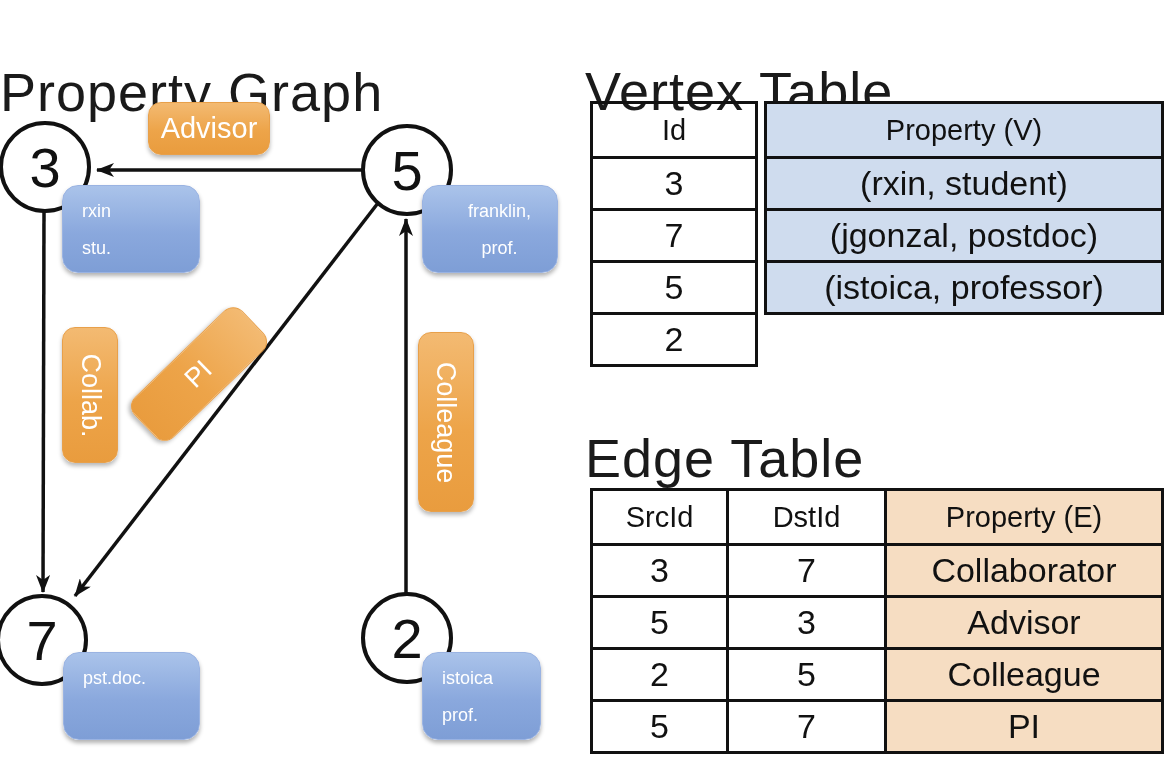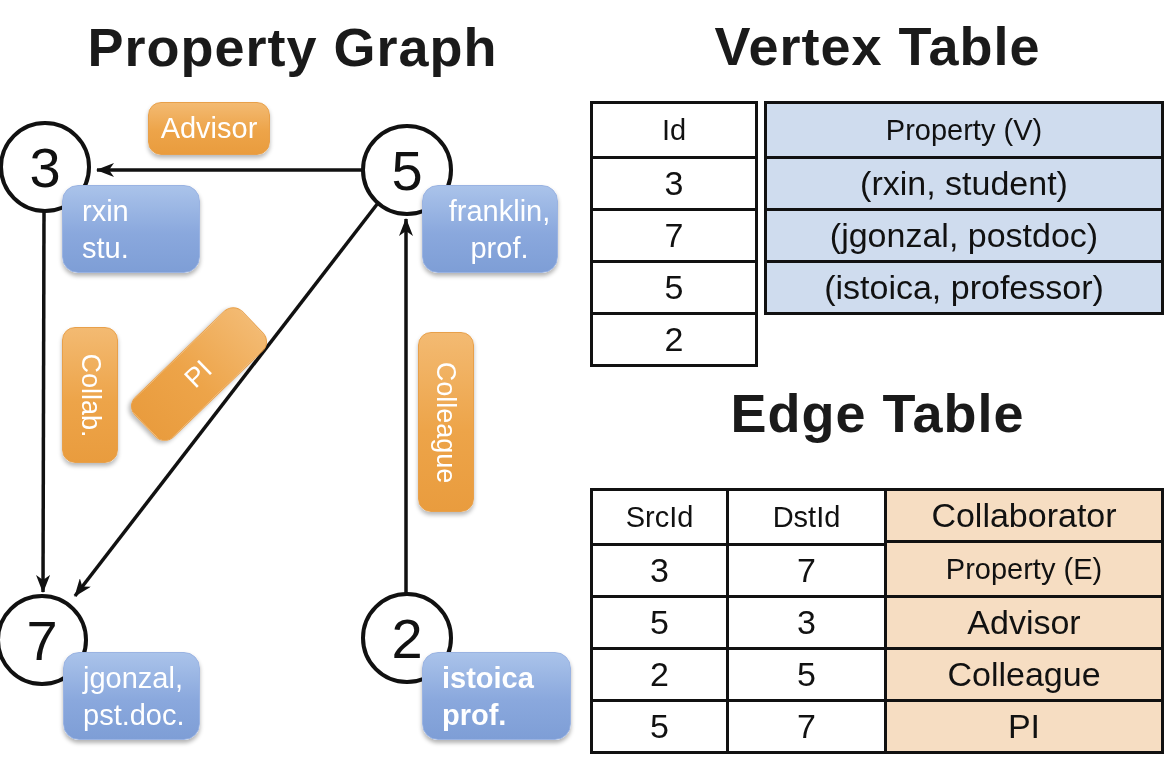--- a/index.html
+++ b/index.html
@@ -1,38 +1,38 @@
 <!DOCTYPE html>
 <html><head>
 <meta charset="utf-8">
 <style>
   html,body{margin:0;padding:0;background:#fff;}
   #canvas{
     position:relative;width:1170px;height:760px;overflow:hidden;background:#ffffff;
     font-family:"Liberation Sans", sans-serif;color:#111;
   }
-  .title{position:absolute;text-align:center;font-size:54px;font-weight:700;color:#1a1a1a;letter-spacing:1px;white-space:nowrap;}
+  .title{position:absolute;font-size:54px;font-weight:400;color:#1a1a1a;letter-spacing:1px;white-space:nowrap;margin-top:45px;}
   #pg-title{left:0;top:16px;width:585px;}
   #vt-title{left:585px;top:15px;width:585px;}
   #et-title{left:585px;top:382px;width:585px;}
 
   svg.edges{position:absolute;left:0;top:0;}
 
   .vertex{
     position:absolute;width:92px;height:92px;border-radius:50%;
     background:#fff;border:4px solid #111;box-sizing:border-box;
     display:flex;align-items:center;justify-content:center;
     font-size:56px;font-weight:300;color:#111;
   }
   .vprop{
     position:absolute;border-radius:16px;box-sizing:border-box;
     background:linear-gradient(180deg,#aac3ea 0%,#8aa8dd 55%,#7e9ed6 100%);
     border:1px solid #9ab3e2;
     box-shadow:0 3px 4px rgba(0,0,0,0.30);
-    color:#fff;font-size:29px;font-weight:300;line-height:37px;
+    color:#fff;font-size:18px;font-weight:300;line-height:37px;
     padding:7px 0 8px 19px;
   }
   .elabel{
     position:absolute;box-sizing:border-box;border-radius:13px;
     background:linear-gradient(180deg,#f3ba72 0%,#eda449 55%,#e99c3e 100%);
     border:1px solid #e8a04a;
     box-shadow:0 3px 4px rgba(0,0,0,0.28);
     color:#fff;font-weight:300;
     display:flex;align-items:center;justify-content:center;
   }
@@ -87,24 +87,23 @@
 
   <div class="vprop" style="left:62px;top:185px;width:138px;height:88px;">
     <div>rxin</div>
     <div>stu.</div>
   </div>
   <div class="vprop" style="left:422px;top:185px;width:136px;height:88px;text-align:center;">
     <div>franklin,</div>
     <div>prof.</div>
   </div>
   <div class="vprop" style="left:63px;top:652px;width:137px;height:88px;">
-    <div>jgonzal,</div>
     <div>pst.doc.</div>
   </div>
-  <div class="vprop" style="left:422px;top:652px;width:149px;height:88px;font-weight:bold;">
+  <div class="vprop" style="left:422px;top:652px;width:119px;height:88px;">
     <div>istoica</div>
     <div>prof.</div>
   </div>
 
   <div class="elabel" id="elabel-advisor" style="left:148px;top:102px;width:122px;height:53px;">
     <span>Advisor</span>
   </div>
   <div class="elabel" style="left:62px;top:327px;width:56px;height:136px;">
     <span class="vtext">Collab.</span>
   </div>
@@ -173,26 +172,26 @@
     <tr>
       <td class="num">5</td>
       <td class="num">7</td>
     </tr>
   </tbody>
     </table>
 
   <table class="tbl" style="left:884px;top:488px;width:280px;">
     <tbody>
         <tr>
+          <th class="bg-orange">Property (E)</th>
+        </tr>
+    <tr>
           <td class="bg-orange">Collaborator</td>
         </tr>
     <tr>
-          <th class="bg-orange">Property (E)</th>
-        </tr>
-    <tr>
           <td class="bg-orange">Advisor</td>
         </tr>
     <tr>
           <td class="bg-orange">Colleague</td>
         </tr>
     <tr>
           <td class="bg-orange">PI</td>
         </tr>
   </tbody>
     </table>

